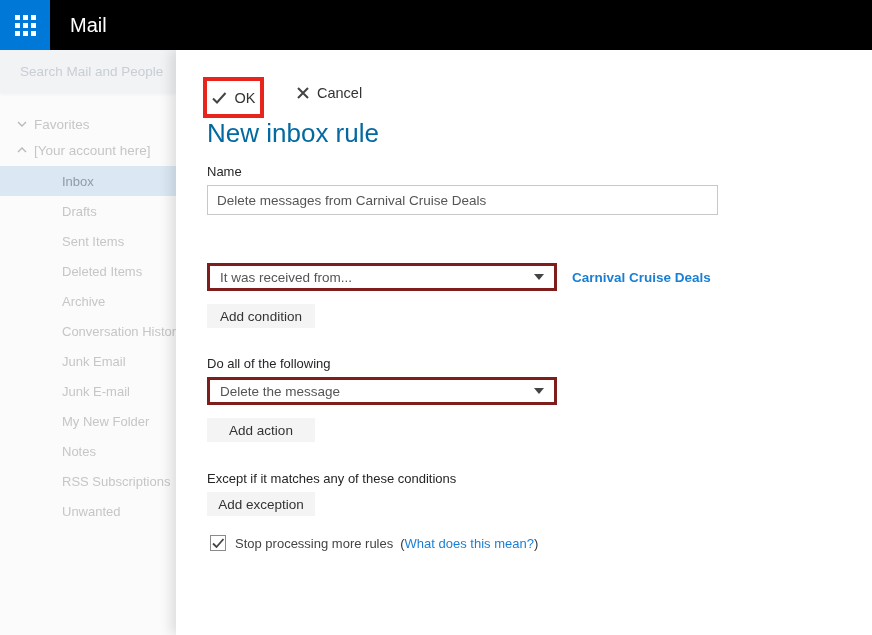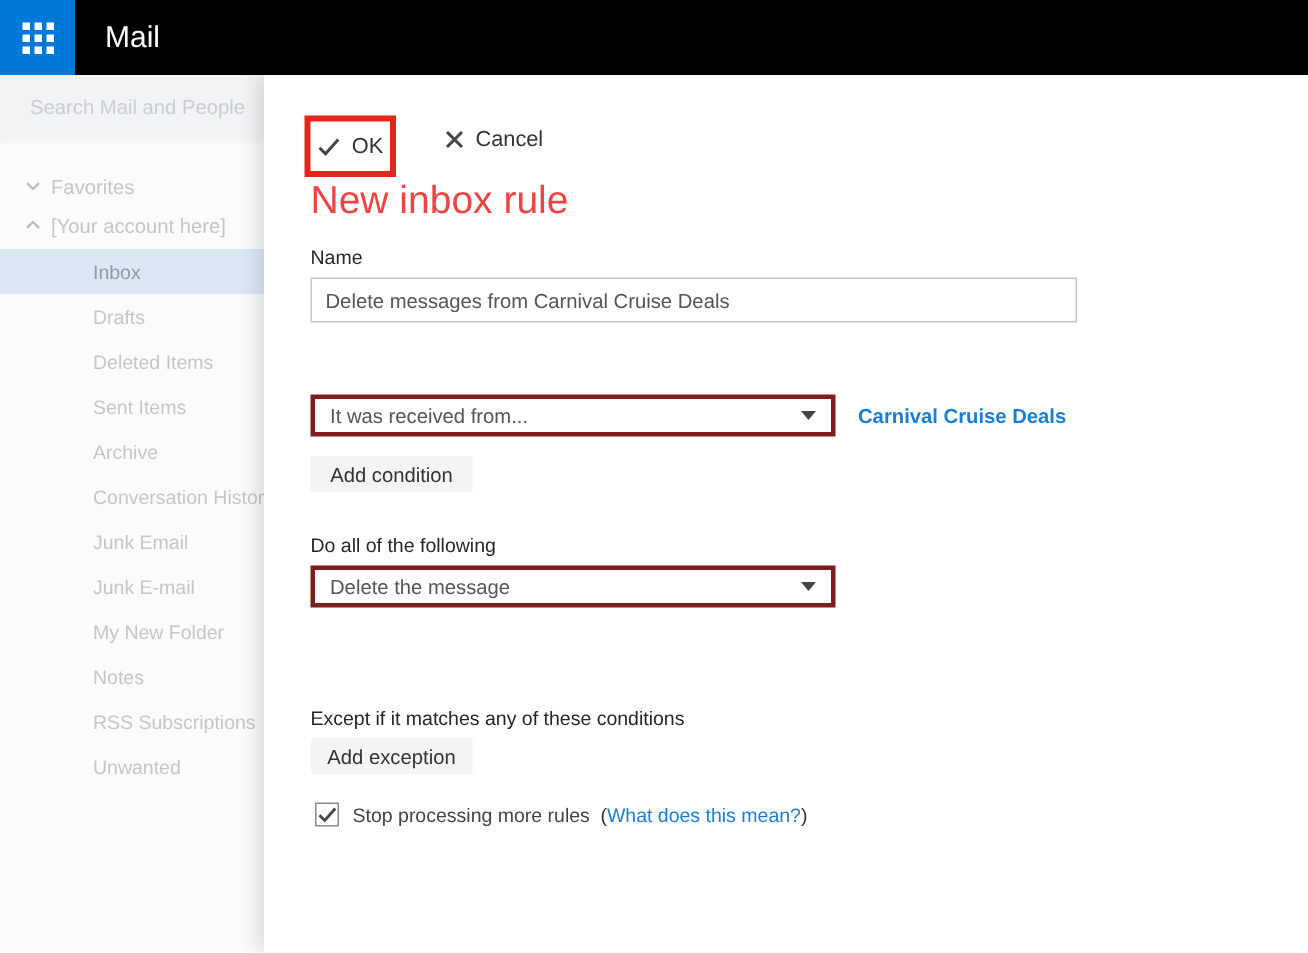--- a/index.html
+++ b/index.html
@@ -62,21 +62,21 @@
     display:flex; align-items:center; justify-content:center;
   }
   .ok-btn, .cancel-btn {
     display:flex; align-items:center; gap:8px;
     font-size:14.5px; color:#333; cursor:pointer; background:none; border:none;
     font-family:"Liberation Sans", sans-serif;
   }
   .cancel-btn { position:absolute; left:121px; top:27px; height:31px; }
   .page-title {
     position:absolute; left:31px; top:68px;
-    font-size:26px; font-weight:300; color:#ef4444;
+    font-size:26px; font-weight:300; color:#0369a1;
   }
   .field-label { position:absolute; left:31px; font-size:13px; color:#262626; }
   .name-input {
     position:absolute; left:31px; top:135px; width:511px; height:30px;
     border:1px solid #c8c8c8; font-size:13.5px; color:#555;
     padding-left:9px; font-family:"Liberation Sans", sans-serif; background:#fff;
   }
   .dropdown {
     position:absolute; left:31px; width:350px; height:28px;
     border:3px solid #7f1d1d; background:#fff;
@@ -148,24 +148,24 @@
         </svg>
       <span>[Your account here]</span>
     </div>
     <div class="folder-row selected">
         <span>Inbox</span>
       </div>
     <div class="folder-row">
         <span>Drafts</span>
       </div>
     <div class="folder-row">
+        <span>Sent Items</span>
+      </div>
+    <div class="folder-row">
         <span>Deleted Items</span>
-      </div>
-    <div class="folder-row">
-        <span>Sent Items</span>
       </div>
     <div class="folder-row">
         <span>Archive</span>
       </div>
     <div class="folder-row">
         <span>Conversation History</span>
       </div>
     <div class="folder-row">
         <span>Junk Email</span>
       </div>
@@ -215,20 +215,21 @@
     <span class="caret"></span>
   </div>
   <a class="condition-link">Carnival Cruise Deals</a>
   <button class="gray-btn" style="top:254px;">Add condition</button>
 
   <div class="field-label" style="top:306px;">Do all of the following</div>
   <div class="dropdown" style="top:327px;">
     <span>Delete the message</span>
     <span class="caret"></span>
   </div>
+  <button class="gray-btn" style="top:368px;">Add action</button>
 
   <div class="field-label" style="top:421px;">Except if it matches any of these conditions</div>
   <button class="gray-btn" style="top:442px;">Add exception</button>
 
   <div class="stop-row">
     <div class="checkbox">
       <svg width="13" height="11" viewBox="0 0 13 11">
           <polyline points="1,5.5 4.5,9 11.5,1" fill="none" stroke="#444" stroke-width="1.8"></polyline>
         </svg>
     </div>

